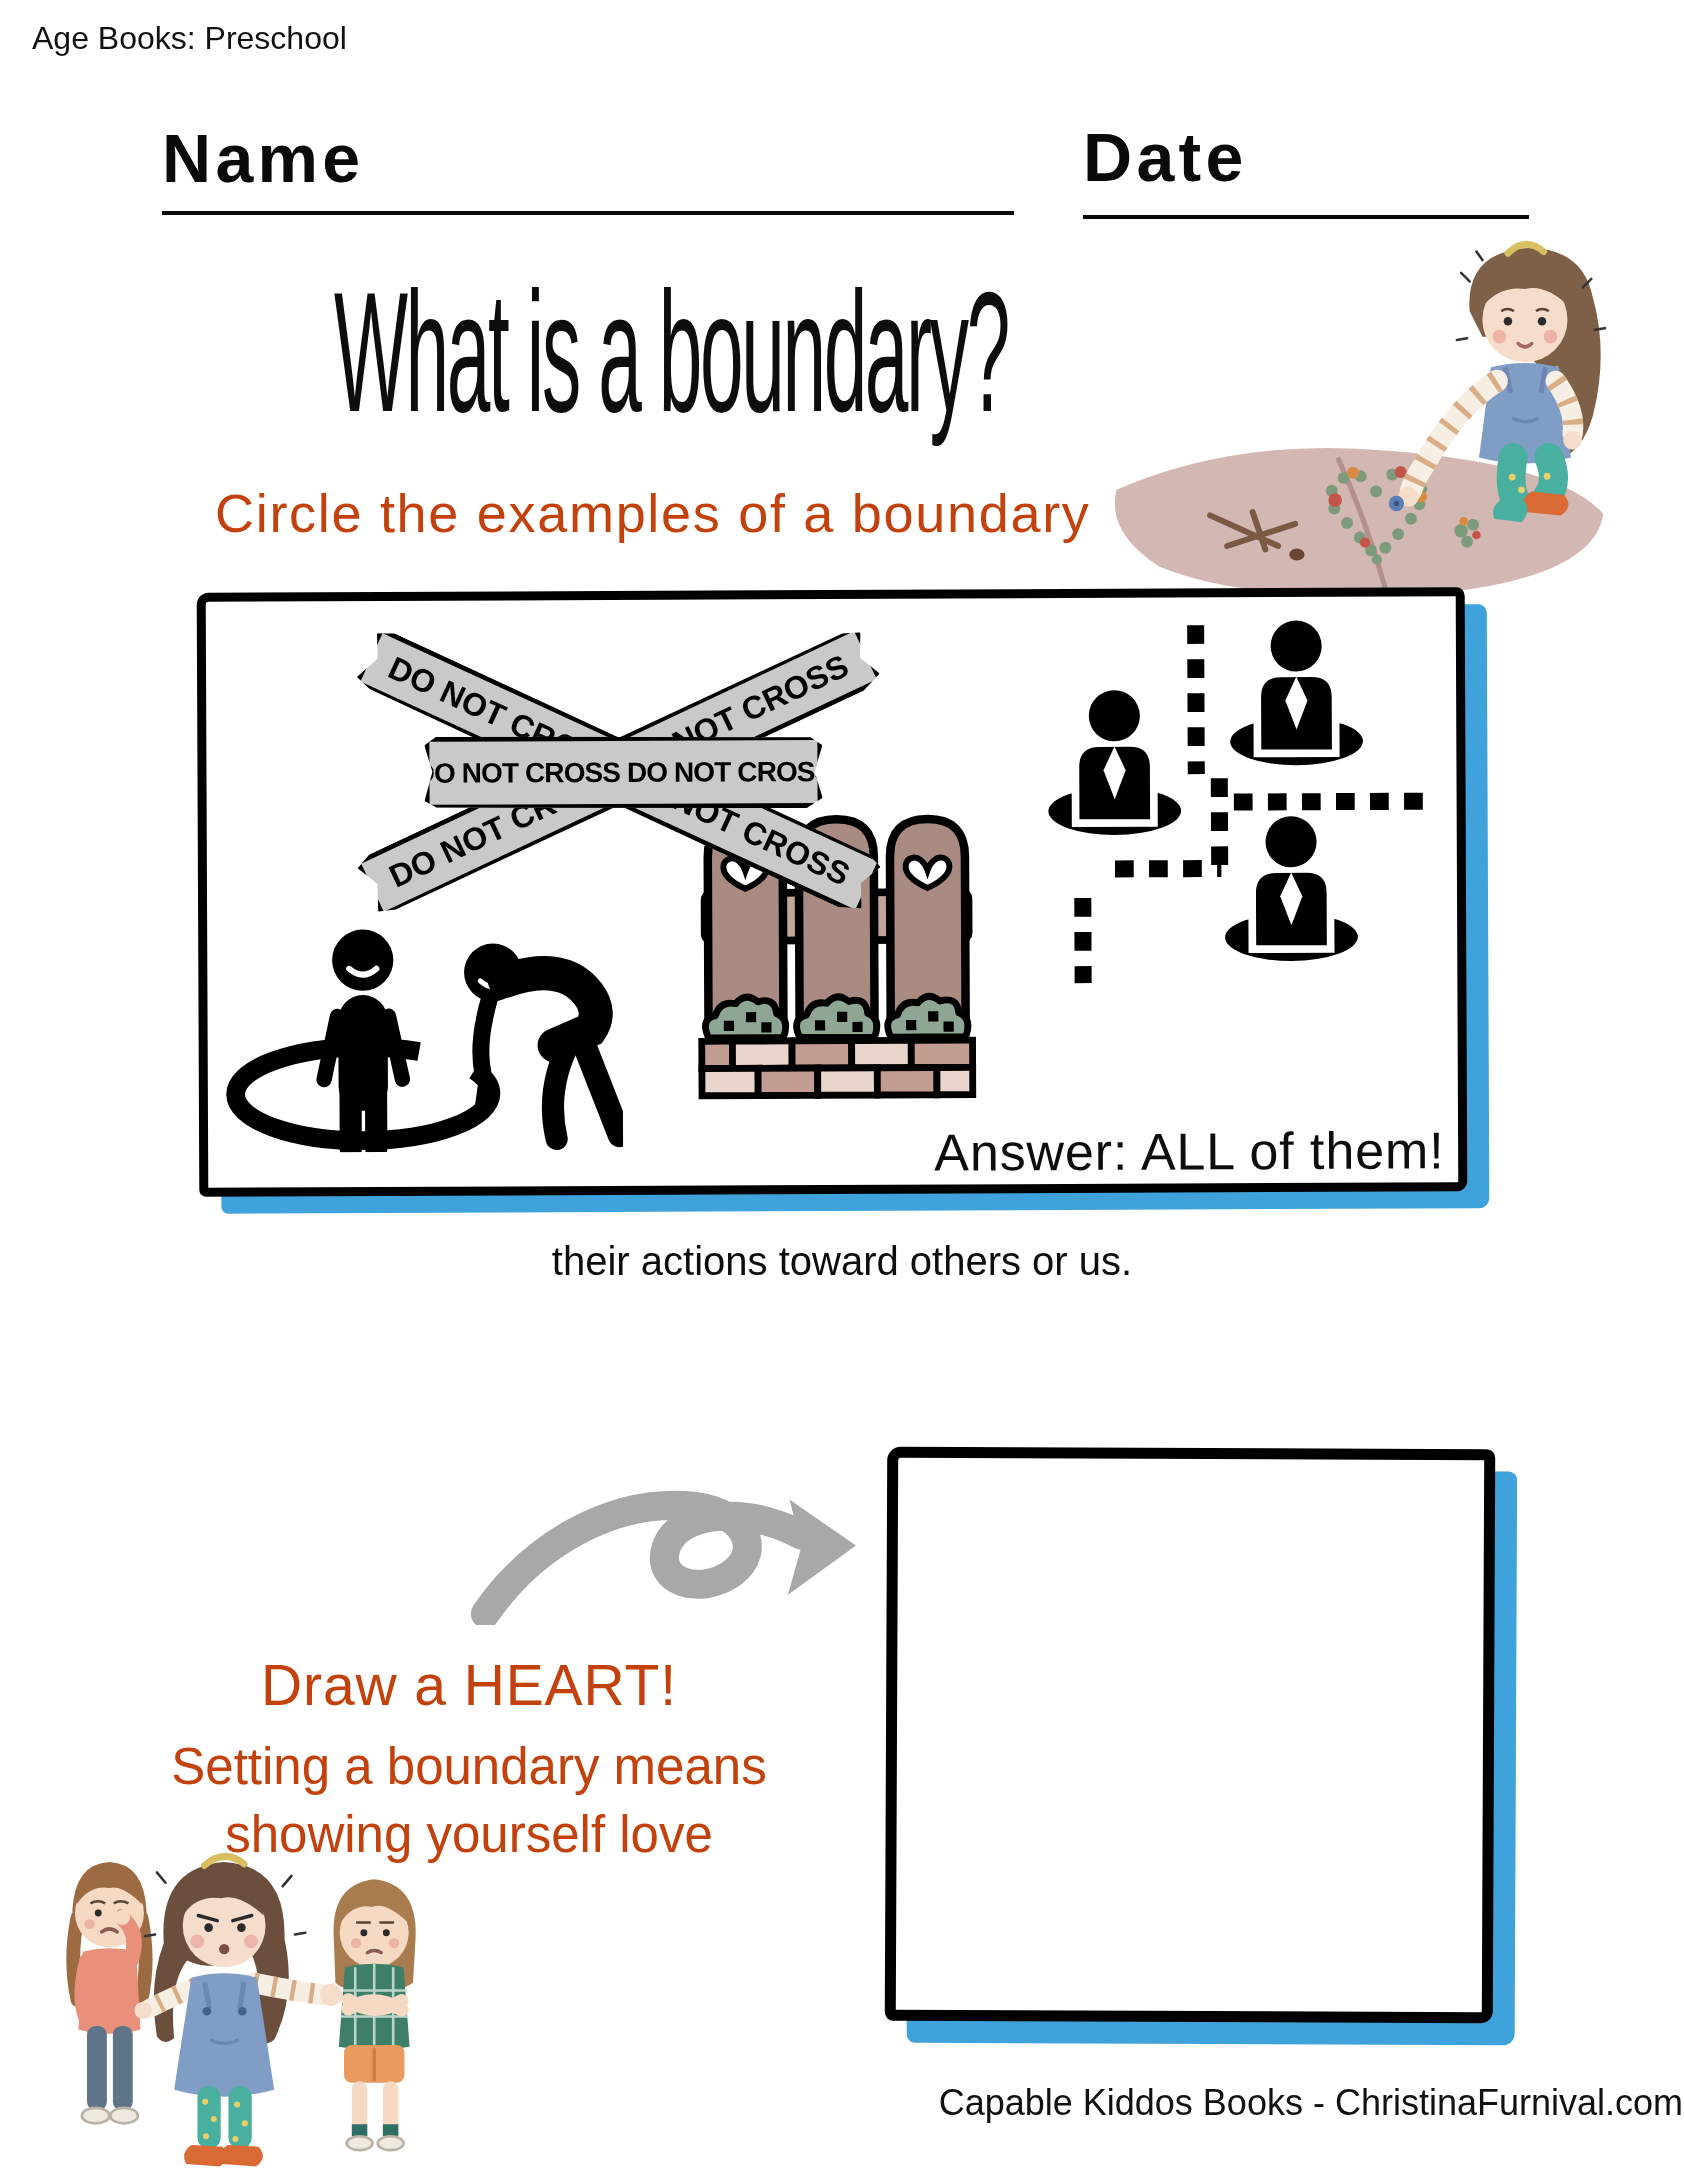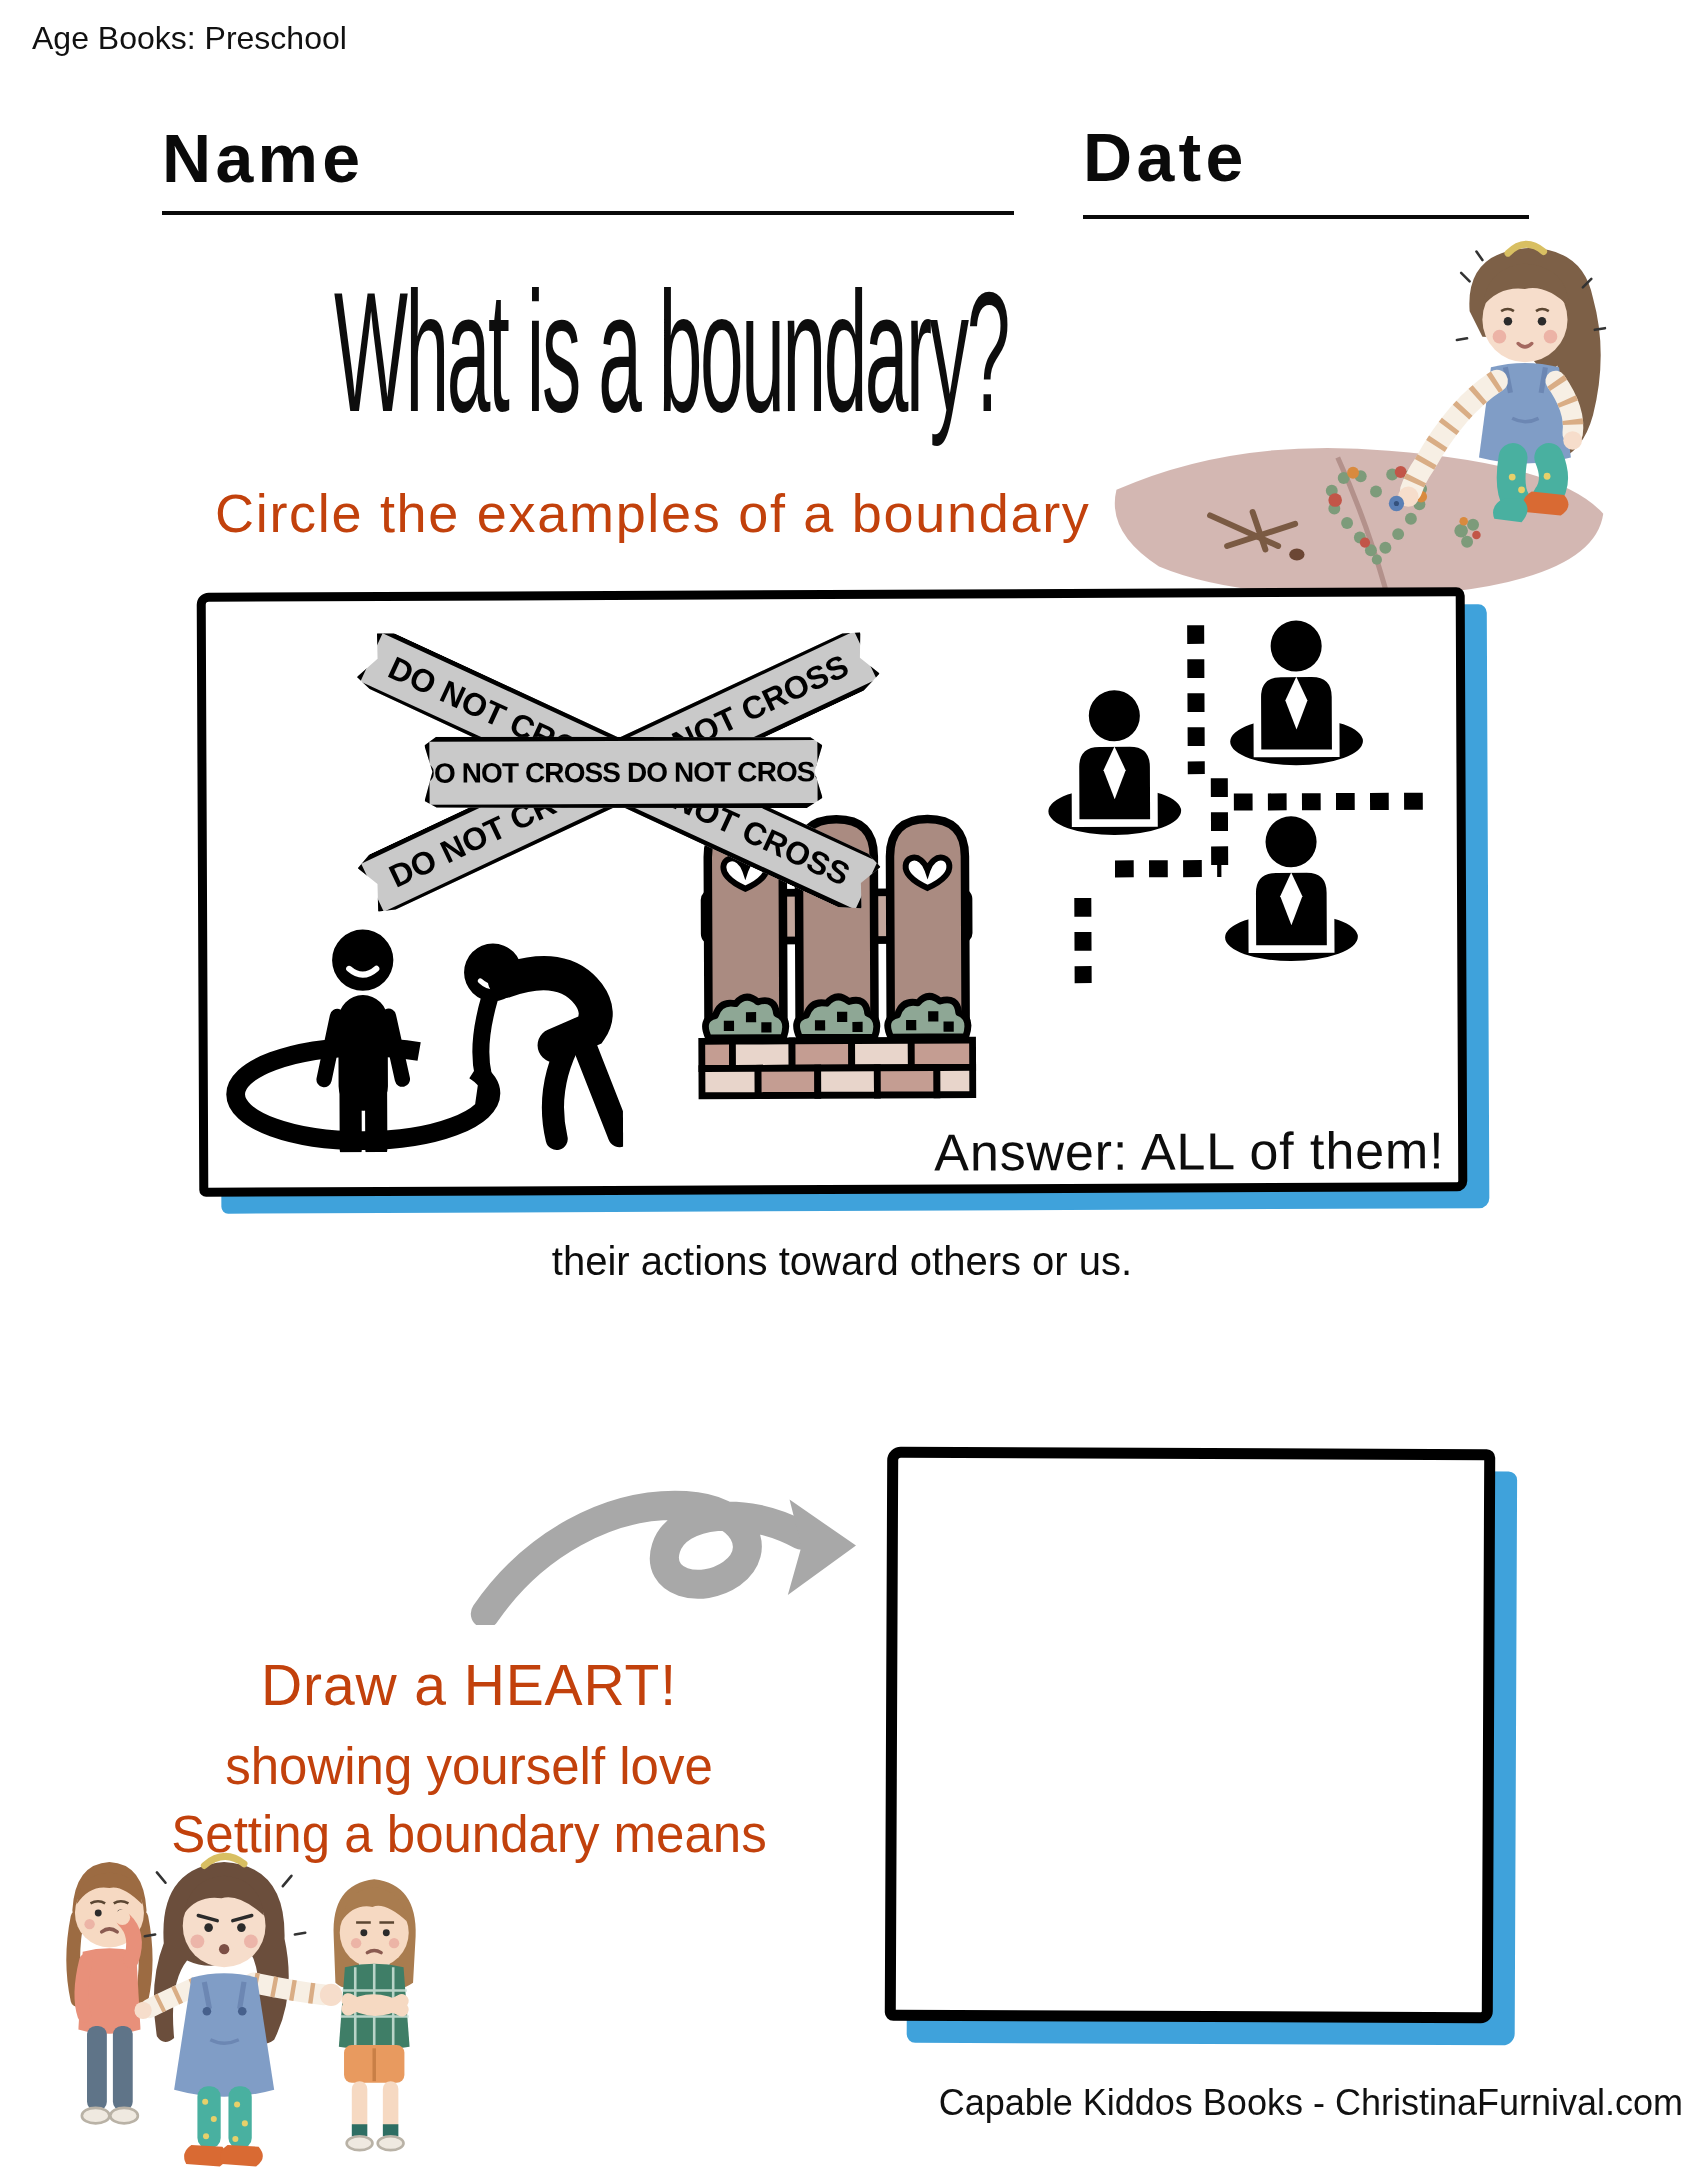--- a/index.html
+++ b/index.html
@@ -270,22 +270,22 @@
   <div>their actions toward others or us.</div>
 </div>
 
 <svg class="abs arrow" viewBox="0 0 460 185" aria-hidden="true">
   <path d="M 25 172 C 80 92 170 40 260 45 C 330 49 352 97 314 125 C 278 150 224 136 237 95 C 250 52 330 44 396 80" stroke="#A8A8A8" stroke-width="34" fill="none" stroke-linecap="round"></path>
   <polygon points="382,38 460,92 380,150 396,93" fill="#A8A8A8"></polygon>
 </svg>
 
 <div class="abs activity">
   <div class="activity-heading">Draw a HEART!</div>
+  <div class="activity-line">Setting a boundary means</div>
   <div class="activity-line">showing yourself love</div>
-  <div class="activity-line">Setting a boundary means</div>
 </div>
 
 <div class="abs draw-box"></div>
 
 <svg class="abs illo-kids" viewBox="0 0 480 400" aria-hidden="true">
   <g>
     <path d="M 52 92 Q 55 38 95 36 Q 135 38 138 92 L 134 122 Q 95 106 56 122 Z" fill="#9c6b42"></path>
     <path d="M 58 100 Q 48 150 58 196" stroke="#9c6b42" stroke-width="16" fill="none" stroke-linecap="round"></path>
     <path d="M 132 100 Q 142 150 132 196" stroke="#9c6b42" stroke-width="16" fill="none" stroke-linecap="round"></path>
     <circle cx="95" cy="95" r="40" fill="#f6d9c2"></circle>

